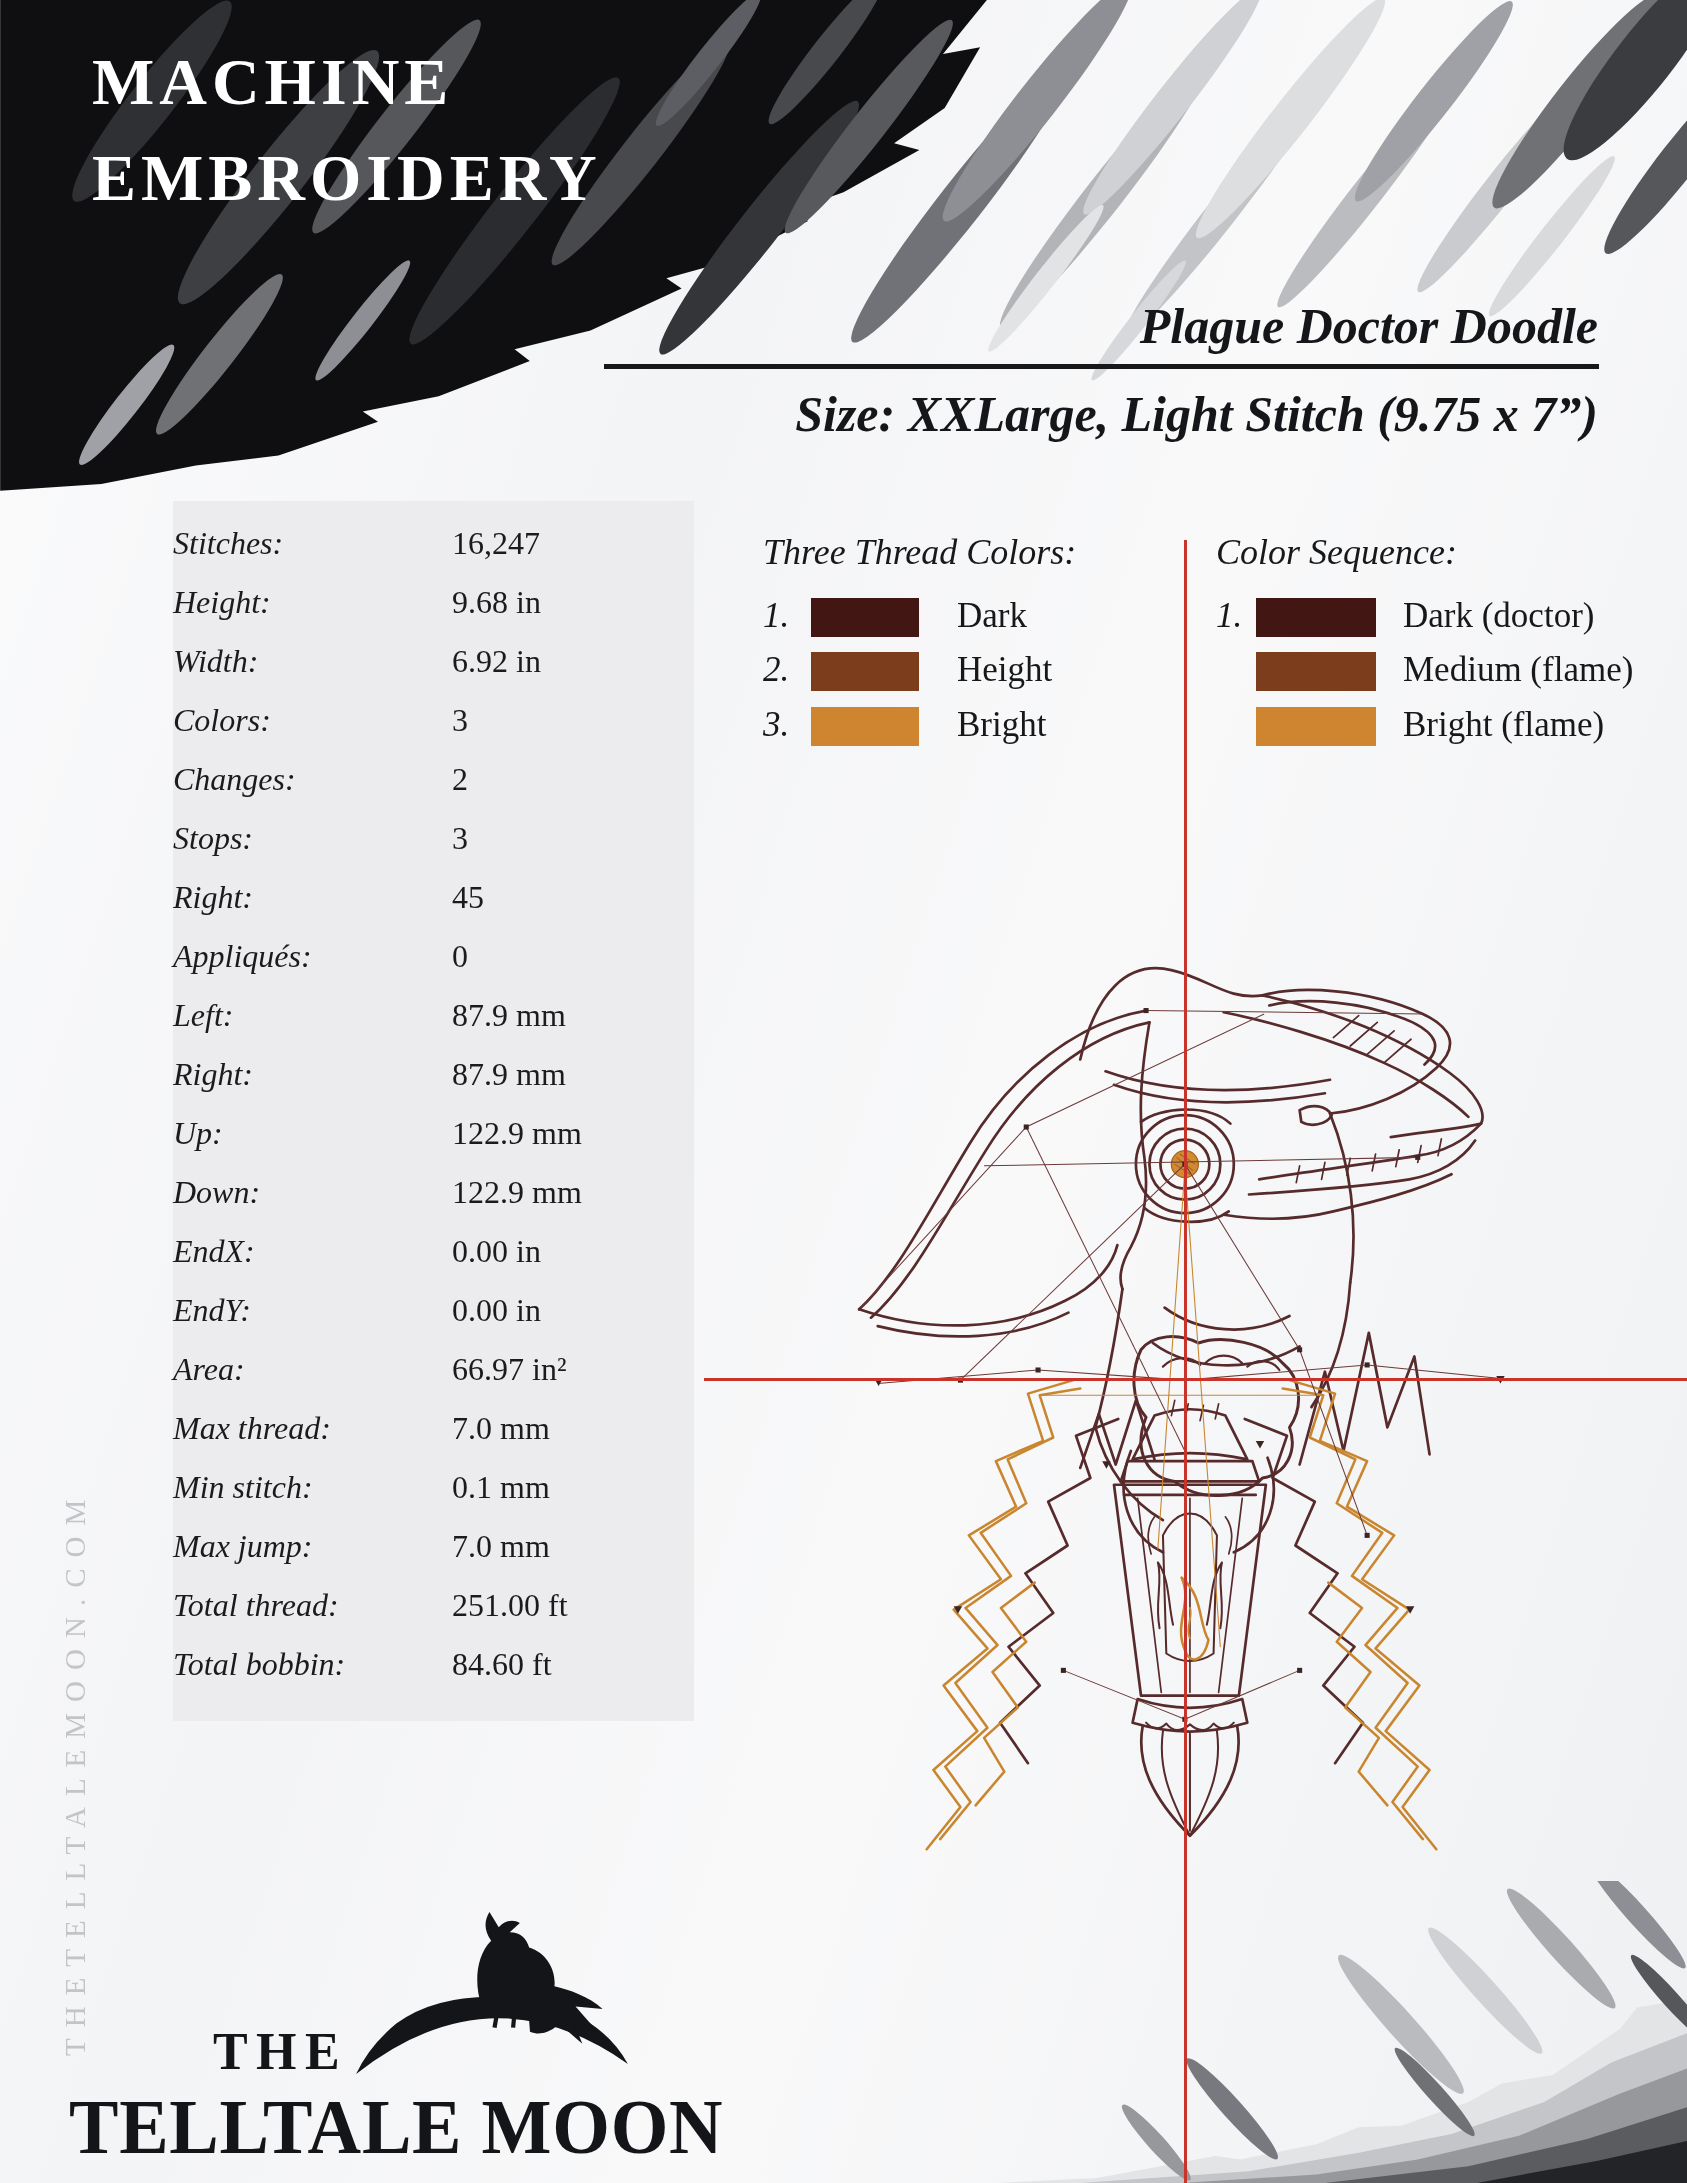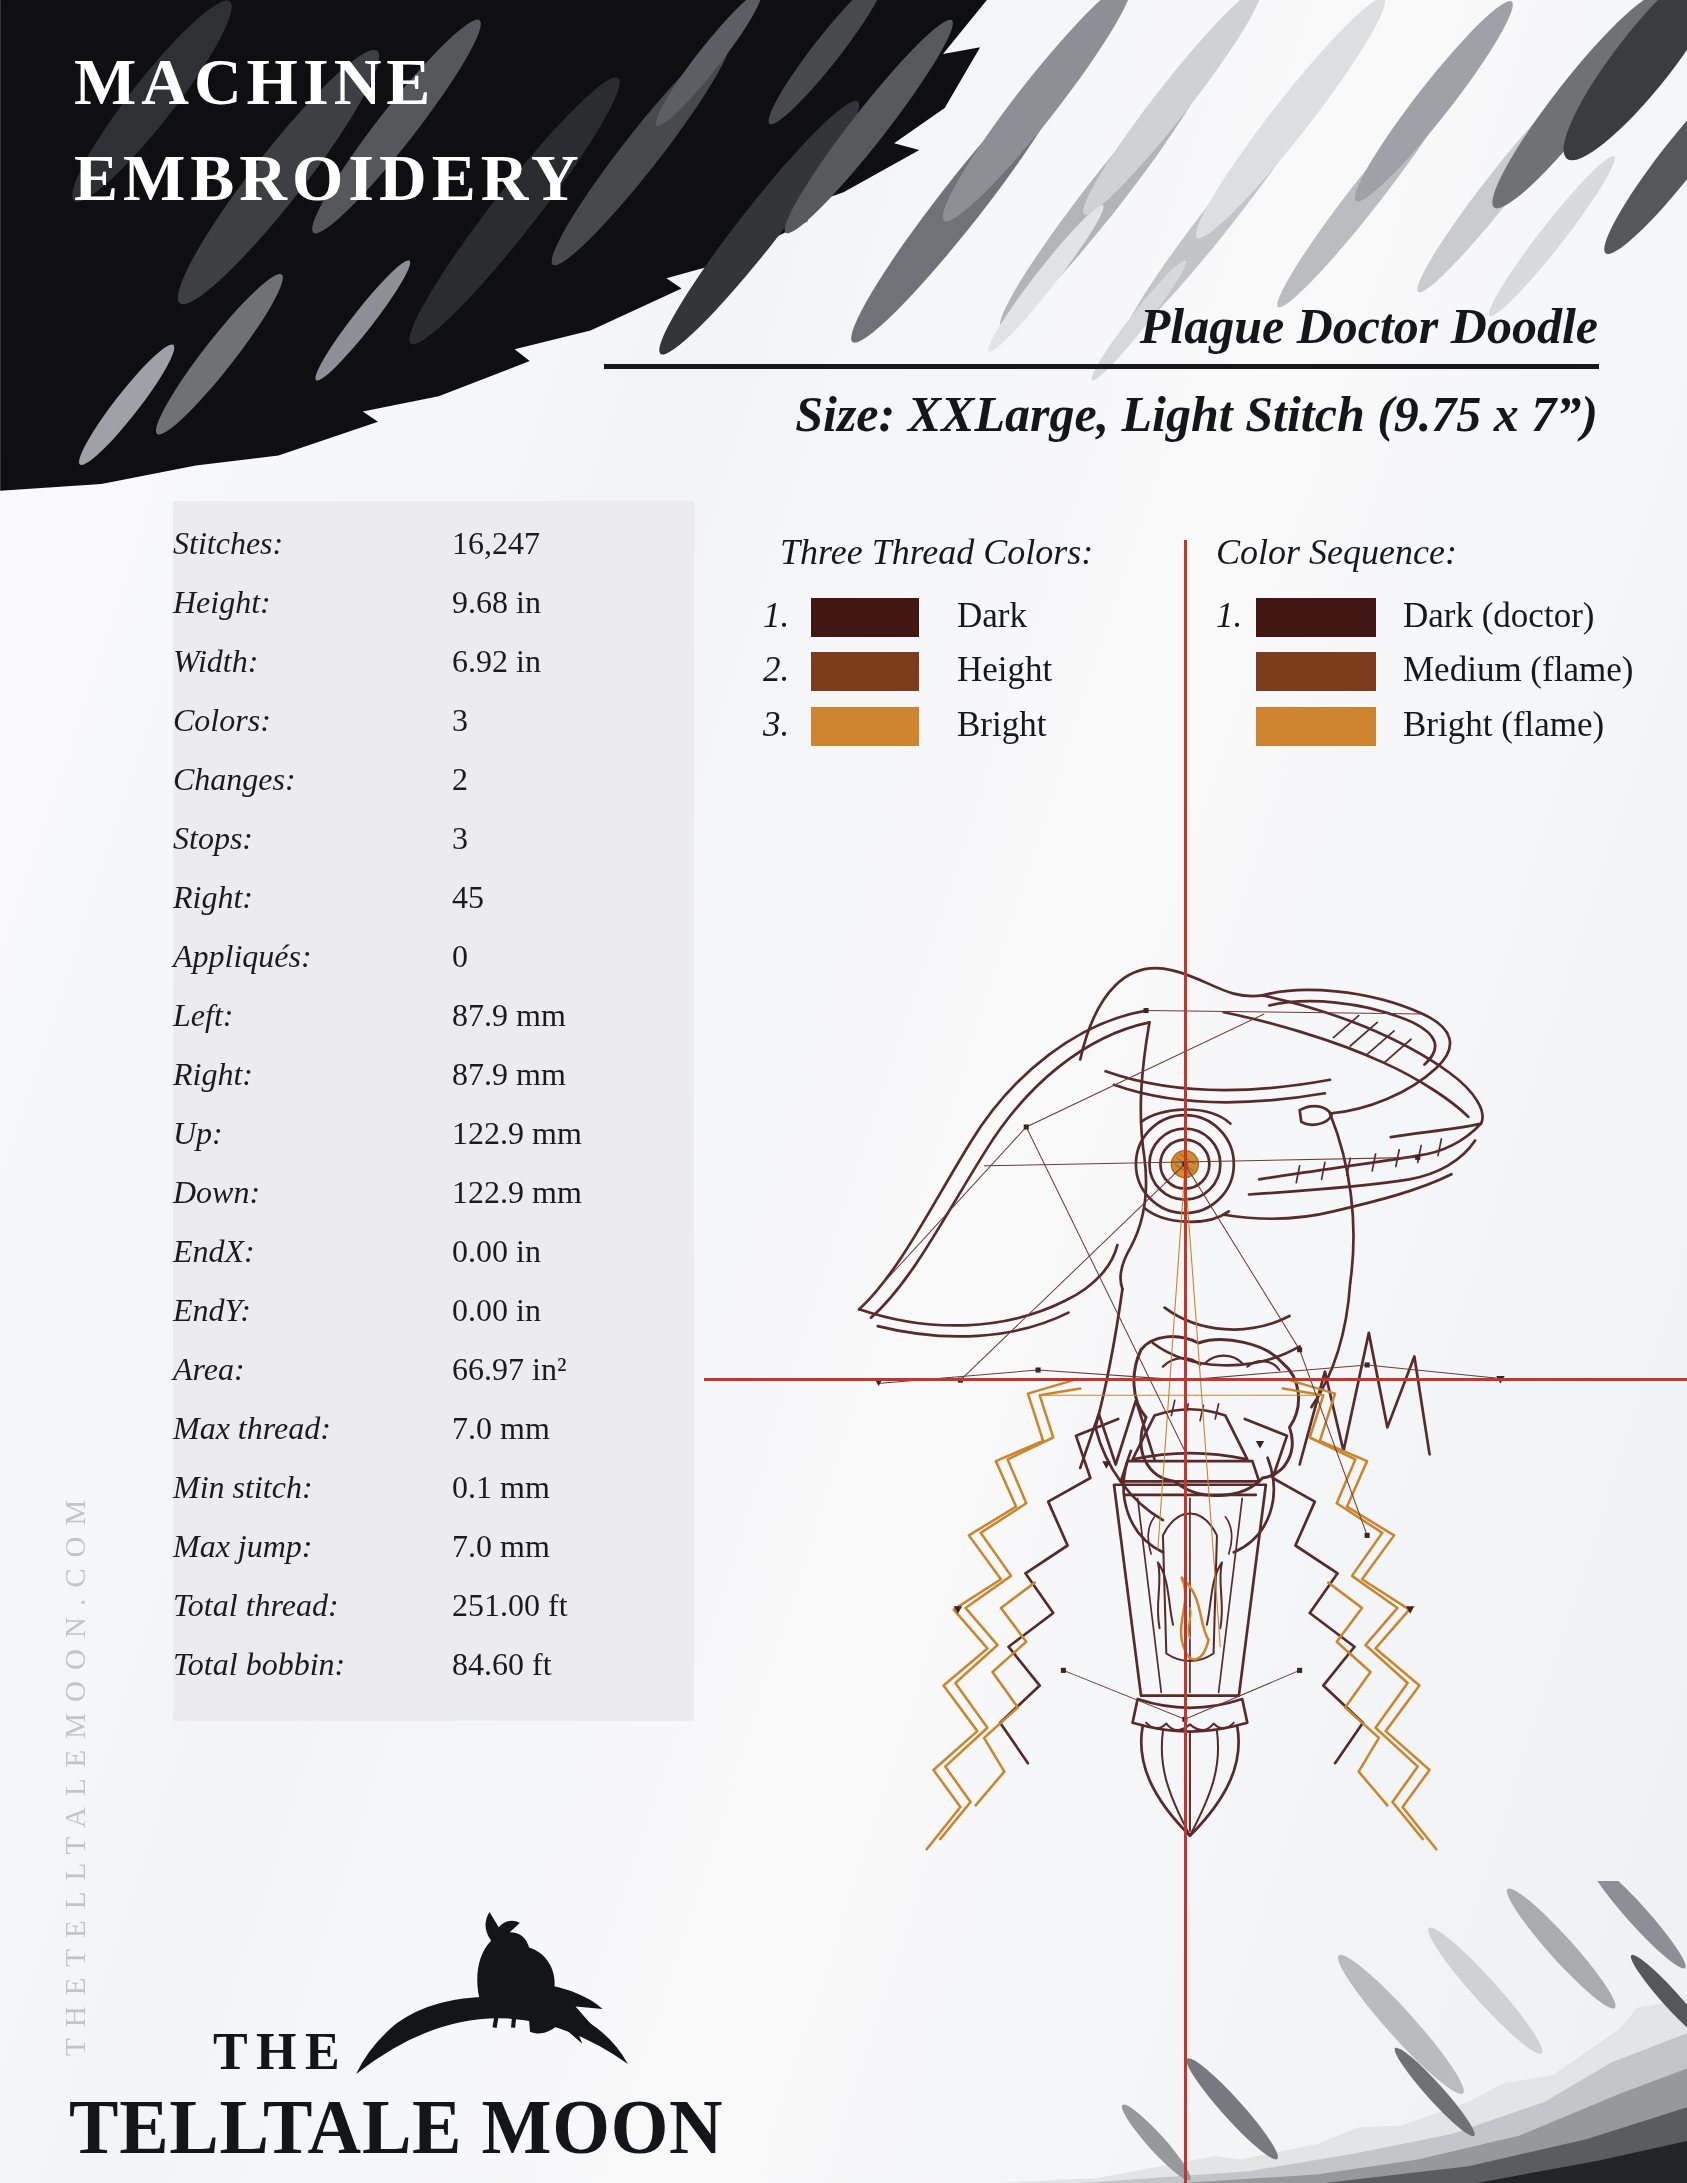--- a/index.html
+++ b/index.html
@@ -3,21 +3,21 @@
 <meta charset="utf-8">
 <style>
   html,body{margin:0;padding:0;}
   body{font-family:"Liberation Serif","DejaVu Serif",serif;}
   .page{position:relative;width:1687px;height:2183px;overflow:hidden;
         background:linear-gradient(108deg,#fbfbfc 0%,#f3f4f6 34%,#f9f9fa 58%,#eef0f2 100%);}
   svg{display:block;}
 
   
   .brush-top{position:absolute;left:0;top:0;z-index:1;}
-  .header-title{position:absolute;left:74px;top:34px;z-index:3;color:#ffffff;
+  .header-title{position:absolute;left:92px;top:34px;z-index:3;color:#ffffff;
     font-size:66px;font-weight:bold;letter-spacing:5px;line-height:96px;white-space:nowrap;}
   .design-title{position:absolute;right:89px;top:297px;z-index:3;color:#151619;
     font-size:50px;font-weight:bold;font-style:italic;white-space:nowrap;}
   .title-rule{position:absolute;left:604px;top:364px;width:995px;height:5px;background:#17181a;z-index:3;}
   .size-line{position:absolute;right:89px;top:385px;z-index:3;color:#151619;
     font-size:50px;font-weight:bold;font-style:italic;white-space:nowrap;}
 
   
   .spec-box{position:absolute;left:173px;top:501px;width:521px;height:1220px;background:#ececee;
     z-index:2;box-sizing:border-box;padding:23.6px 0 0 0;}
@@ -172,21 +172,21 @@
     <div class="spec-row">
         <span class="spec-label">Total thread:</span>
         <span class="spec-value">251.00 ft</span>
       </div>
     <div class="spec-row">
         <span class="spec-label">Total bobbin:</span>
         <span class="spec-value">84.60 ft</span>
       </div>
   </div>
 
-  <div class="section-heading" style="left:780px;top:531px;">Three Thread Colors:</div>
+  <div class="section-heading" style="left:763px;top:531px;">Three Thread Colors:</div>
   <div class="color-item" style="left:763px;top:598px;width:506px;">
     <span class="color-num" style="left:0;">1.</span>
     <span class="swatch" style="left: 48px; width: 108px; background: rgb(66, 23, 19);"></span>
     <span class="color-label" style="left:194px;">Dark</span>
   </div>
   <div class="color-item" style="left:763px;top:652px;width:506px;">
     <span class="color-num" style="left:0;">2.</span>
     <span class="swatch" style="left: 48px; width: 108px; background: rgb(123, 61, 28);"></span>
     <span class="color-label" style="left:194px;">Height</span>
   </div>

